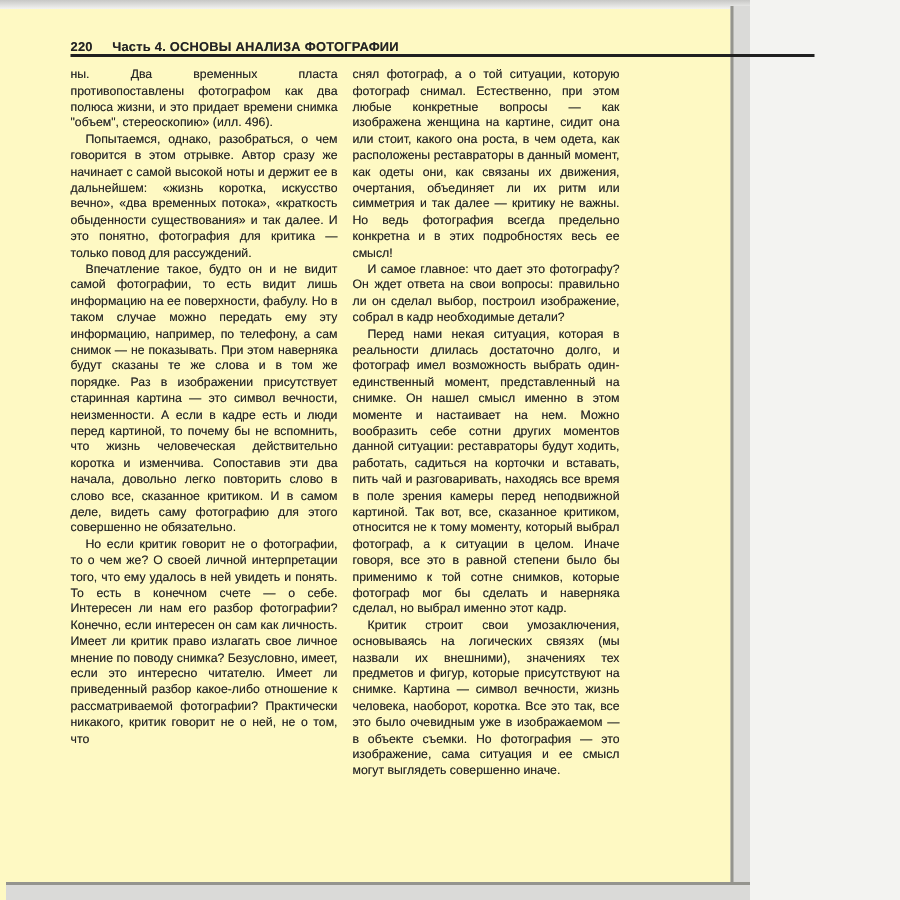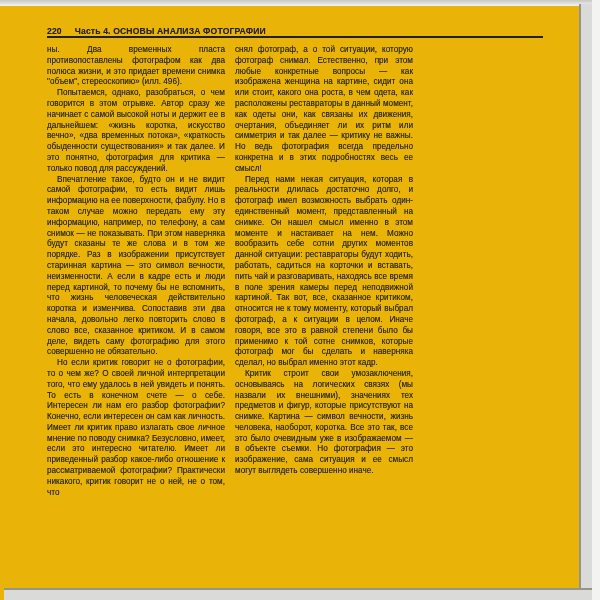--- a/index.html
+++ b/index.html
@@ -4,22 +4,22 @@
 <style>
   html, body {
     margin: 0; padding: 0;
     width: 600px; height: 600px;
     overflow: hidden;
     background: #f3f3f1;
   }
   .page {
     position: absolute;
     left: 0; top: 0;
-    width: 592px; height: 600px;
-    background: #eab308;
+    width: 500px; height: 600px;
+    background: #fef9c3;
     font-family: "Liberation Sans", sans-serif;
   }
   
   .edge-top {
     position: absolute; left: 0; top: 0; right: 0; height: 6px;
     background: linear-gradient(#c7c7c5, #f3f3f1);
   }
   .edge-right {
     position: absolute; top: 4px; right: 0; bottom: 0; width: 11px;
     background: #dadad8;
@@ -76,17 +76,18 @@
 
   <div class="columns">
     <div class="col">
       <p class="cont">ны. Два временных пласта противопоставлены фотографом как два полюса жизни, и это придает времени снимка "объем", стереоскопию» (илл. 496).</p>
       <p>Попытаемся, однако, разобраться, о чем говорится в этом отрывке. Автор сразу же начинает с самой высокой ноты и держит ее в дальнейшем: «жизнь коротка, искусство вечно», «два временных потока», «краткость обыденности существования» и так далее. И это понятно, фотография для критика — только повод для рассуждений.</p>
       <p>Впечатление такое, будто он и не видит самой фотографии, то есть видит лишь информацию на ее поверхности, фабулу. Но в таком случае можно передать ему эту информацию, например, по телефону, а сам снимок — не показывать. При этом наверняка будут сказаны те же слова и в том же порядке. Раз в изображении присутствует старинная картина — это символ вечности, неизменности. А если в кадре есть и люди перед картиной, то почему бы не вспомнить, что жизнь человеческая действительно коротка и изменчива. Сопоставив эти два начала, довольно легко повторить слово в слово все, сказанное критиком. И в самом деле, видеть саму фотографию для этого совершенно не обязательно.</p>
       <p>Но если критик говорит не о фотографии, то о чем же? О своей личной интерпретации того, что ему удалось в ней увидеть и понять. То есть в конечном счете — о себе. Интересен ли нам его разбор фотографии? Конечно, если интересен он сам как личность. Имеет ли критик право излагать свое личное мнение по поводу снимка? Безусловно, имеет, если это интересно читателю. Имеет ли приведенный разбор какое-либо отношение к рассматриваемой фотографии? Практически никакого, критик говорит не о ней, не о том, что</p>
     </div>
     <div class="col">
       <p class="cont">снял фотограф, а о той ситуации, которую фотограф снимал. Естественно, при этом любые конкретные вопросы — как изображена женщина на картине, сидит она или стоит, какого она роста, в чем одета, как расположены реставраторы в данный момент, как одеты они, как связаны их движения, очертания, объединяет ли их ритм или симметрия и так далее — критику не важны. Но ведь фотография всегда предельно конкретна и в этих подробностях весь ее смысл!</p>
+      <p>И самое главное: что дает это фотографу? Он ждет ответа на свои вопросы: правильно ли он сделал выбор, построил изображение, собрал в кадр необходимые детали?</p>
       <p>Перед нами некая ситуация, которая в реальности длилась достаточно долго, и фотограф имел возможность выбрать один-единственный момент, представленный на снимке. Он нашел смысл именно в этом моменте и настаивает на нем. Можно вообразить себе сотни других моментов данной ситуации: реставраторы будут ходить, работать, садиться на корточки и вставать, пить чай и разговаривать, находясь все время в поле зрения камеры перед неподвижной картиной. Так вот, все, сказанное критиком, относится не к тому моменту, который выбрал фотограф, а к ситуации в целом. Иначе говоря, все это в равной степени было бы применимо к той сотне снимков, которые фотограф мог бы сделать и наверняка сделал, но выбрал именно этот кадр.</p>
       <p>Критик строит свои умозаключения, основываясь на логических связях (мы назвали их внешними), значениях тех предметов и фигур, которые присутствуют на снимке. Картина — символ вечности, жизнь человека, наоборот, коротка. Все это так, все это было очевидным уже в изображаемом — в объекте съемки. Но фотография — это изображение, сама ситуация и ее смысл могут выглядеть совершенно иначе.</p>
     </div>
   </div>
 </div>
 
 </body></html>

